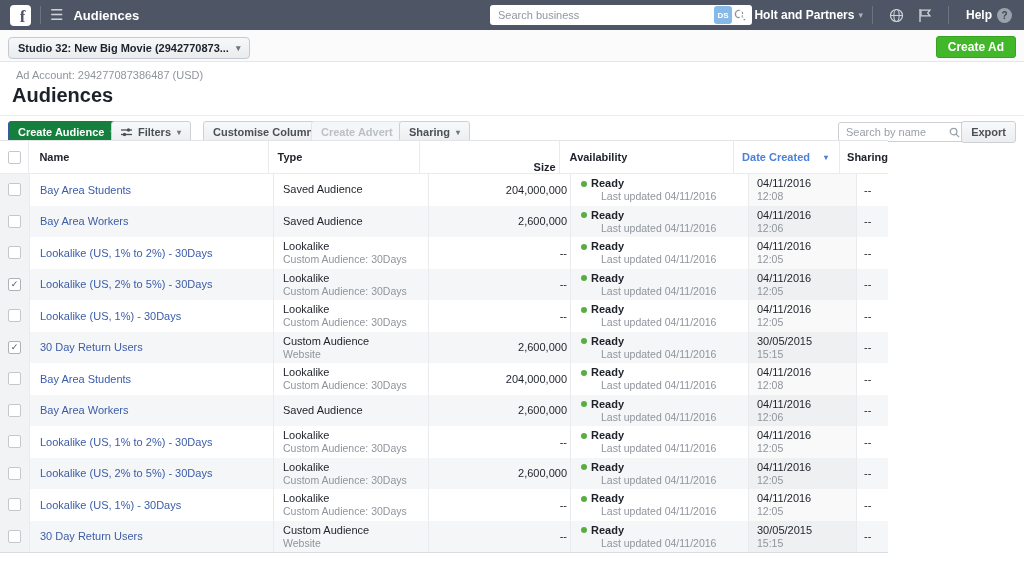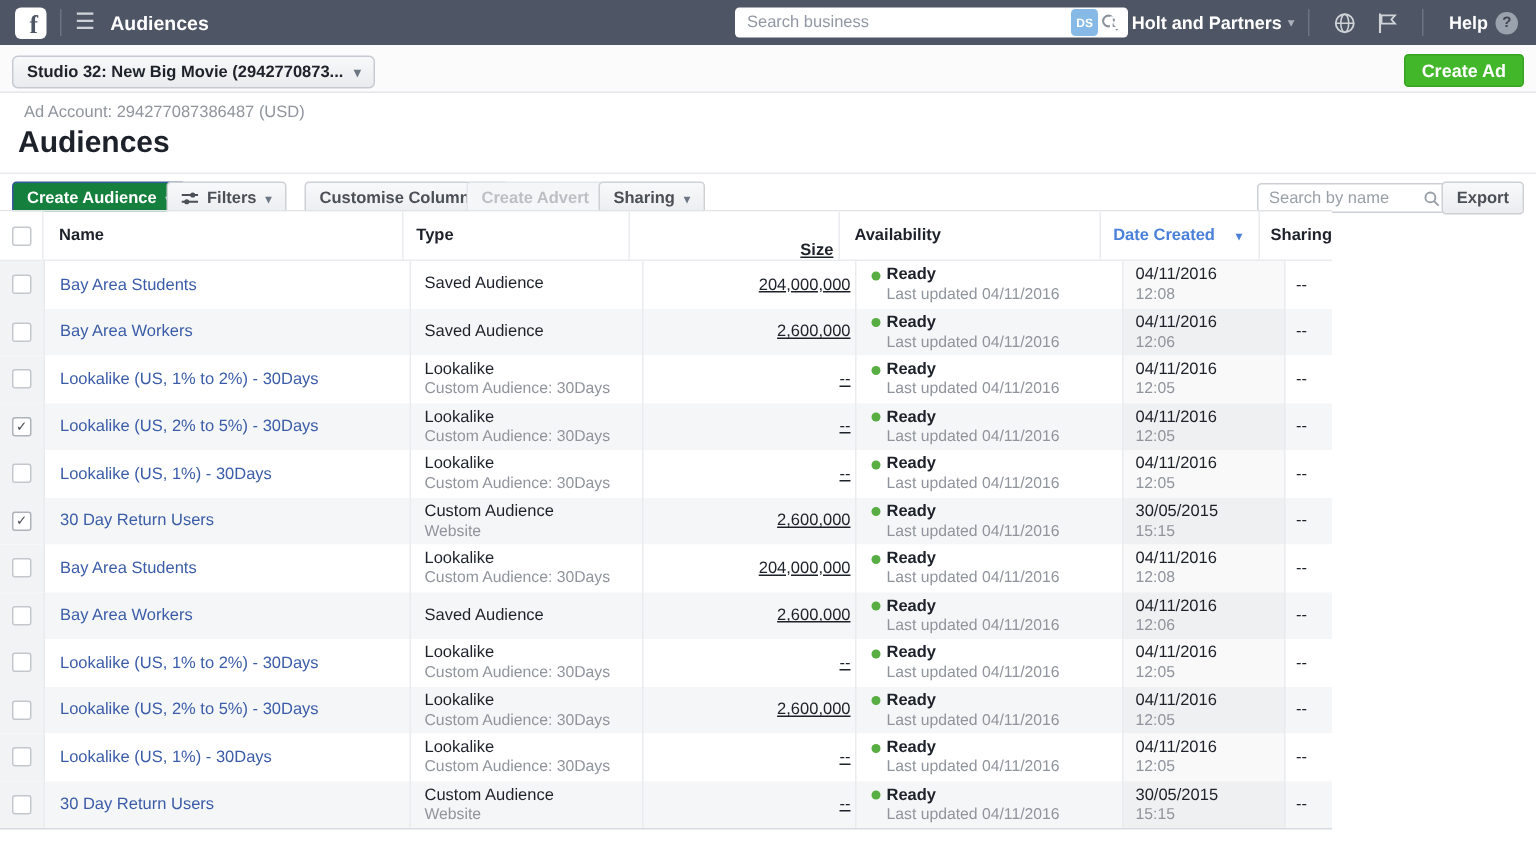--- a/index.html
+++ b/index.html
@@ -74,36 +74,36 @@
   .thead { display:flex; height:33px; background:#fff; border-bottom:1px solid #e9ebee; }
   .th { display:flex; align-items:center; font-size:11px; font-weight:bold; color:#1d2129;
         border-right:1px solid #e9ebee; }
   .trow { display:flex; height:31.5px; background:#fff; }
   .trow.stripe { background:#f5f6f7; }
   .td { display:flex; flex-direction:column; justify-content:center; font-size:11px; color:#1d2129;
         border-right:1px solid #e9ebee; overflow:hidden; }
   .col-cb    { width:30px;  align-items:center; justify-content:center; background:#f2f3f5; }
   .col-name  { width:244px; padding-left:10px; }
   .col-type  { width:155px; padding-left:9px; }
-  .col-size  { width:142px; align-items:flex-end; padding-right:3px;text-decoration:underline; }
+  .col-size  { width:142px; align-items:flex-end; padding-right:3px; }
   .col-avail { width:178px; padding-left:10px; }
   .col-date  { width:108px; padding-left:8px; }
   .col-share { flex:1; padding-left:7px; border-right:none; }
   .thead .col-cb { background:#fff; }
   .thead .col-size { flex-direction:row; justify-content:flex-end; }
   .thead .col-date { flex-direction:row; position:relative; color:#4a80d9; }
   .thead .sort-caret { position:absolute; right:11px; color:#4a80d9; font-size:8px; }
   .trow .col-date { background:rgba(29,33,41,0.028); }
   .cb { width:13px; height:13px; background:#fff; border:1px solid #c4c8cd; border-radius:2px;
         font-size:9px; line-height:11px; color:#4b4f56; text-align:center; cursor:pointer; }
   .cb.on { border-color:#aeb3b9; }
   .name-link { color:#3b5ca8; text-decoration:none; cursor:pointer; }
   .l1 { line-height:13px; display:flex; align-items:center; }
   .l2 { line-height:12px; font-size:10.5px; color:#90949c; }
-  .l2.ind { margin-left:10px; }
+  .l2.ind { margin-left:20px; }
   .dot { width:6px; height:6px; border-radius:50%; background:#58ad43; margin-right:4px; flex:0 0 auto; }
   .bold { font-weight:bold; }
 </style>
 </head>
 <body>
 
 <div id="app">
 
   <div class="topbar">
     <div class="fb-logo">

